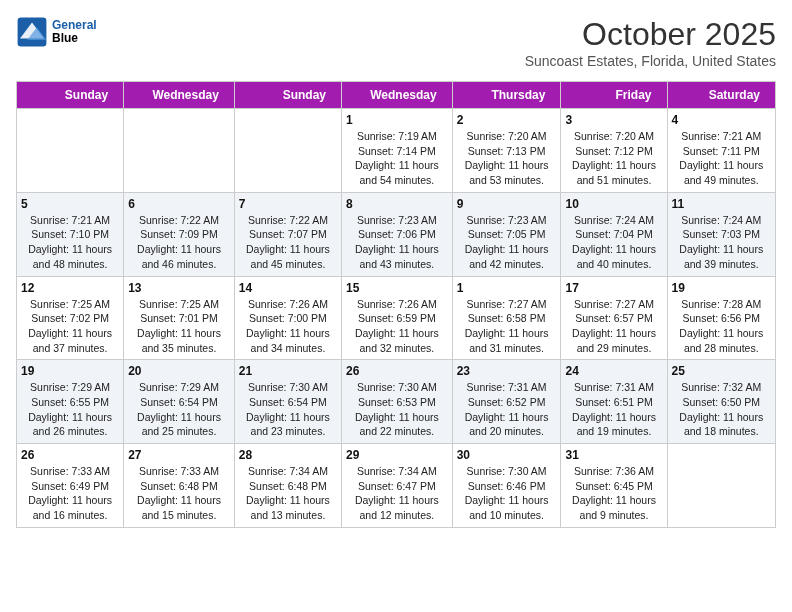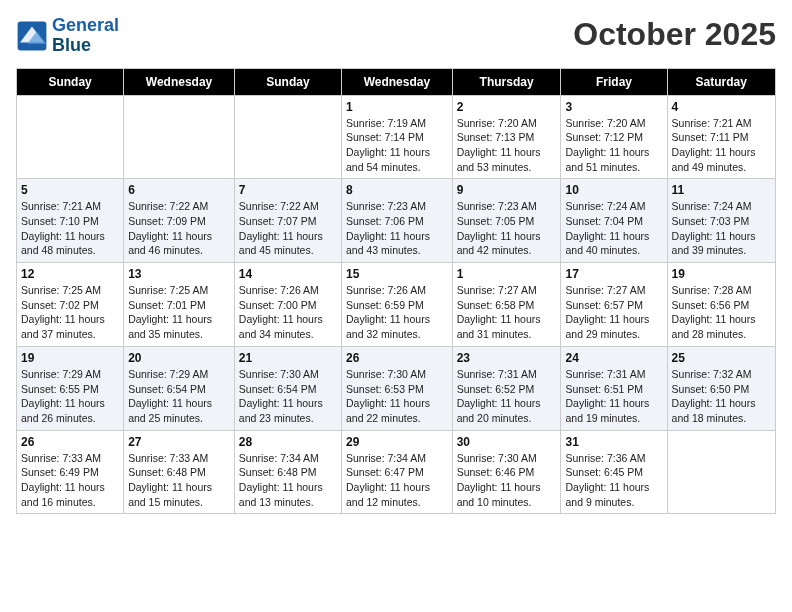--- a/index.html
+++ b/index.html
@@ -14,55 +14,55 @@
       display: flex;
       justify-content: space-between;
       align-items: flex-start;
       margin-bottom: 12px;
     }
     .logo {
       display: flex;
       align-items: center;
     }
     .logo-text {
-      font-size: 18px;
+      font-size: 12px;
       font-weight: bold;
       color: #333;
       line-height: 1.1;
     }
     .logo-text span {
       color: #1a5fa8;
     }
     .logo-icon {
       width: 32px;
       height: 32px;
       margin-right: 4px;
     }
     .title-block {
       text-align: right;
     }
     .month-title {
       font-size: 32px;
-      font-weight: bold;
+      font-weight: normal;
       color: #333;
     }
     .subtitle {
       font-size: 14px;
       color: #555;
     }
     table {
       width: 100%;
       border-collapse: collapse;
       font-size: 11px;
     }
     thead tr th {
-      background-color: #000000;
+      background-color: #a21caf;
       color: #fff;
       padding: 6px 15px;
-      text-align: center;
+      text-align: right;
       font-weight: bold;
       font-size: 12px;
       border: 1px solid #ccc;
     }
     tbody tr td {
       border: 1px solid #ccc;
       vertical-align: top;
       padding: 4px;
       height: 80px;
       width: 113px;
@@ -76,42 +76,44 @@
     .day-num {
       font-weight: bold;
       font-size: 12px;
       margin-bottom: 2px;
       color: #111;
     }
     .day-info {
       font-size: 10.5px;
       color: #222;
       line-height: 1.4;
+      text-align: center;
     }
     td.empty {
       background-color: #f9f9f9;
     }
   </style>
 </head>
 <body>
 
 <div class="header">
   <div class="logo">
     <svg class="logo-icon" viewBox="0 0 40 40">
       <rect x="2" y="2" width="36" height="36" rx="4" fill="#1a5fa8"></rect>
       <polygon points="20,8 35,28 5,28" fill="white" opacity="0.9"></polygon>
       <polygon points="26,14 38,30 14,30" fill="#5599dd" opacity="0.7"></polygon>
     </svg>
     <div class="logo-text">
       <div><span>General</span></div>
-      <div><span style="color:#0c4a6e;">Blue</span></div>
+      <div><span style="color:#000000;">Blue</span></div>
     </div>
   </div>
   <div class="title-block">
     <div class="month-title">October 2025</div>
+    <div class="subtitle">Suncoast Estates, Florida, United States</div>
   </div>
 </div>
 
 <table>
   <thead>
     <tr>
     <th>Sunday</th>
         <th>Wednesday</th>
         <th>Sunday</th>
         <th>Wednesday</th>

